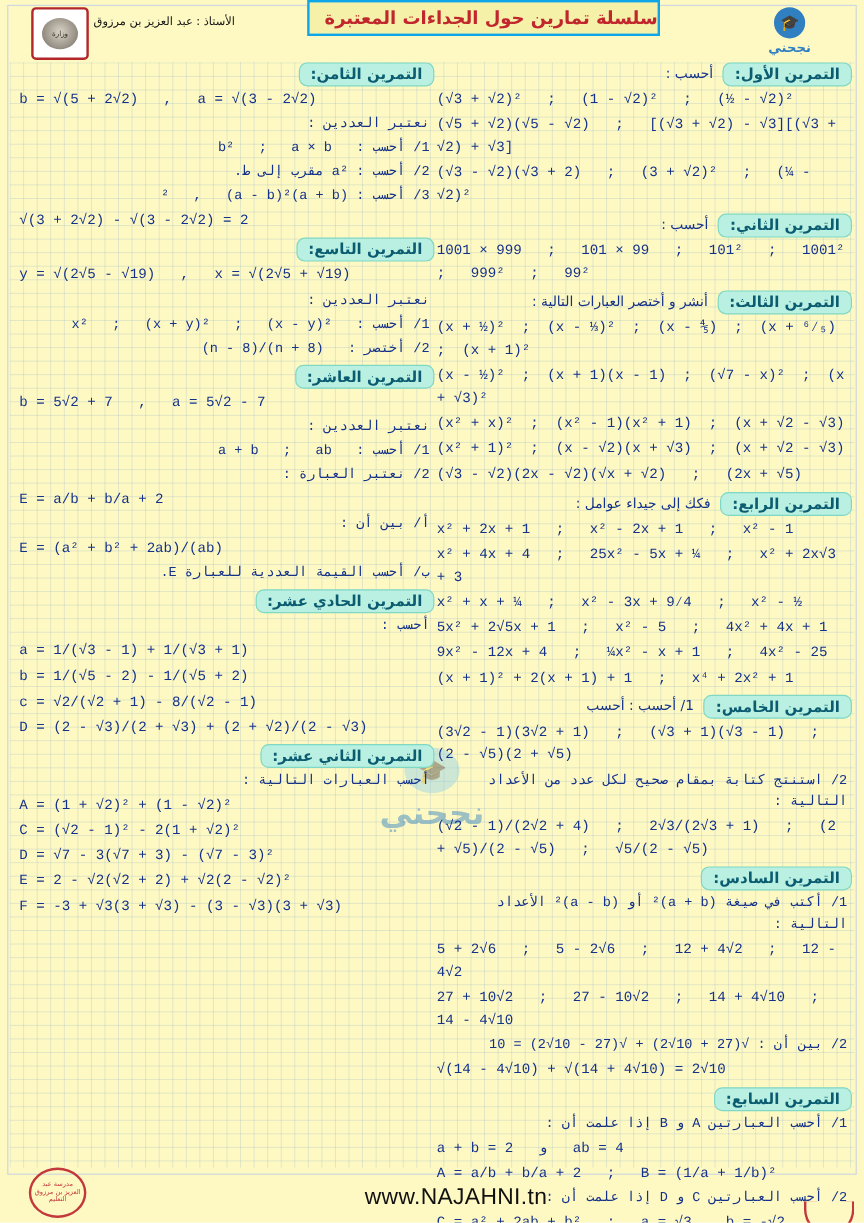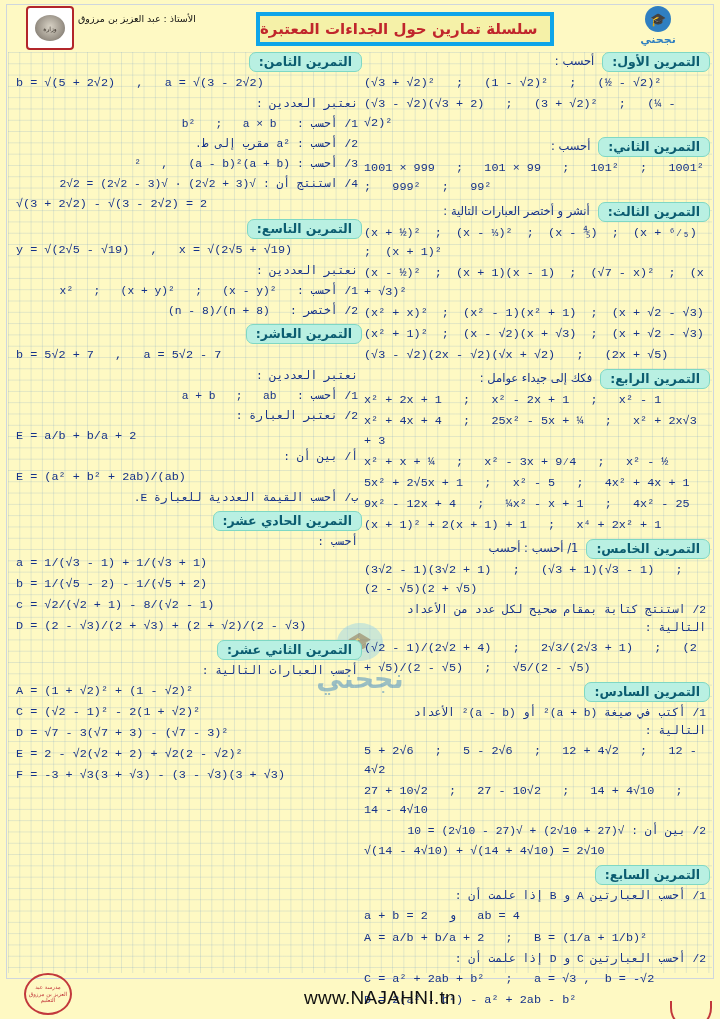--- a/index.html
+++ b/index.html
@@ -64,25 +64,25 @@
     position: absolute;
     left: 78px; top: 13px;
     font-size: 9.5px;
     color: #111;
     direction: rtl;
     white-space: nowrap;
     font-family: "DejaVu Sans", sans-serif;
   }
   .title-banner {
     position: absolute;
-    left: 256px; top: 12px;
+    left: 256px; top: 0;
     width: 290px; height: 26px;
     background: #f5f1a8;
-    border: 4px solid #0ea5e9;
-    display: flex; align-items: center; justify-content: flex-end;
+    border: 2px solid #0ea5e9;
+    display: flex; align-items: center; justify-content: flex-start;
     direction: rtl;
   }
   .title-banner span {
     color: #c0262c;
     font-size: 15px;
     font-weight: bold;
     letter-spacing: 0.5px;
     white-space: nowrap;
   }
   .logo-right {
@@ -256,20 +256,21 @@
   </div>
 
   <div class="col col-right">
 
     <div class="ex">
       <div class="ex-head-row">
         <span class="tag">التمرين الأول:</span>
         <span class="hand">أحسب :</span>
       </div>
       <div class="math pad">(√3 + √2)²   ;   (1 - √2)²   ;   (½ - √2)²</div>
+      <div class="math pad">(√5 + √2)(√5 - √2)   ;   [(√3 + √2) - √3][(√3 + √2) + √3]</div>
       <div class="math pad">(√3 - √2)(√3 + 2)   ;   (3 + √2)²   ;   (¼ - √2)²</div>
     </div>
 
     <div class="ex">
       <div class="ex-head-row">
         <span class="tag">التمرين الثاني:</span>
         <span class="hand">أحسب :</span>
       </div>
       <div class="math pad">1001 × 999   ;   101 × 99   ;   101²   ;   1001²   ;   999²   ;   99²</div>
     </div>
@@ -337,21 +338,20 @@
 
     <div class="ex">
       <div class="ex-head-row">
         <span class="tag">التمرين الثامن:</span>
       </div>
       <div class="math pad">b = √(5 + 2√2)   ,   a = √(3 - 2√2)</div>
       <div class="mixed pad">نعتبر العددين :</div>
       <div class="mixed pad">1/ أحسب :   b²   ;   a × b</div>
       <div class="mixed pad">2/ أحسب : a² مقرب إلى ط.</div>
       <div class="mixed pad">3/ أحسب : (a + b)²   ,   (a - b)²</div>
-      <div class="mixed pad">4/ استنتج أن : √(3 + 2√2) · √(3 - 2√2) = 2√2</div>
       <div class="math pad">√(3 + 2√2) - √(3 - 2√2) = 2</div>
     </div>
 
     <div class="ex">
       <div class="ex-head-row">
         <span class="tag">التمرين التاسع:</span>
       </div>
       <div class="math pad">y = √(2√5 - √19)   ,   x = √(2√5 + √19)</div>
       <div class="mixed pad">نعتبر العددين :</div>
       <div class="mixed pad">1/ أحسب :   x²   ;   (x + y)²   ;   (x - y)²</div>

